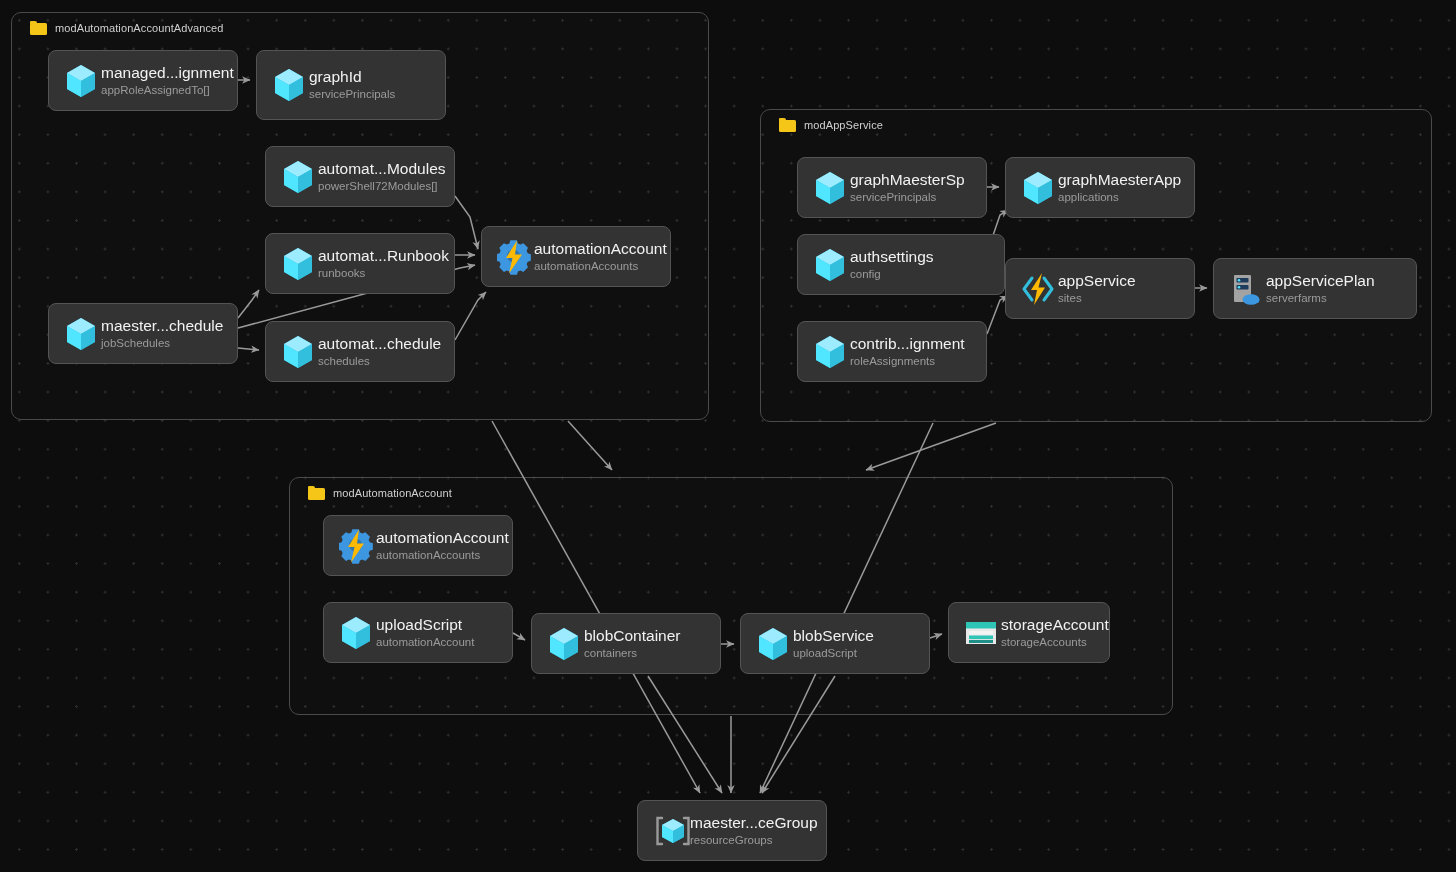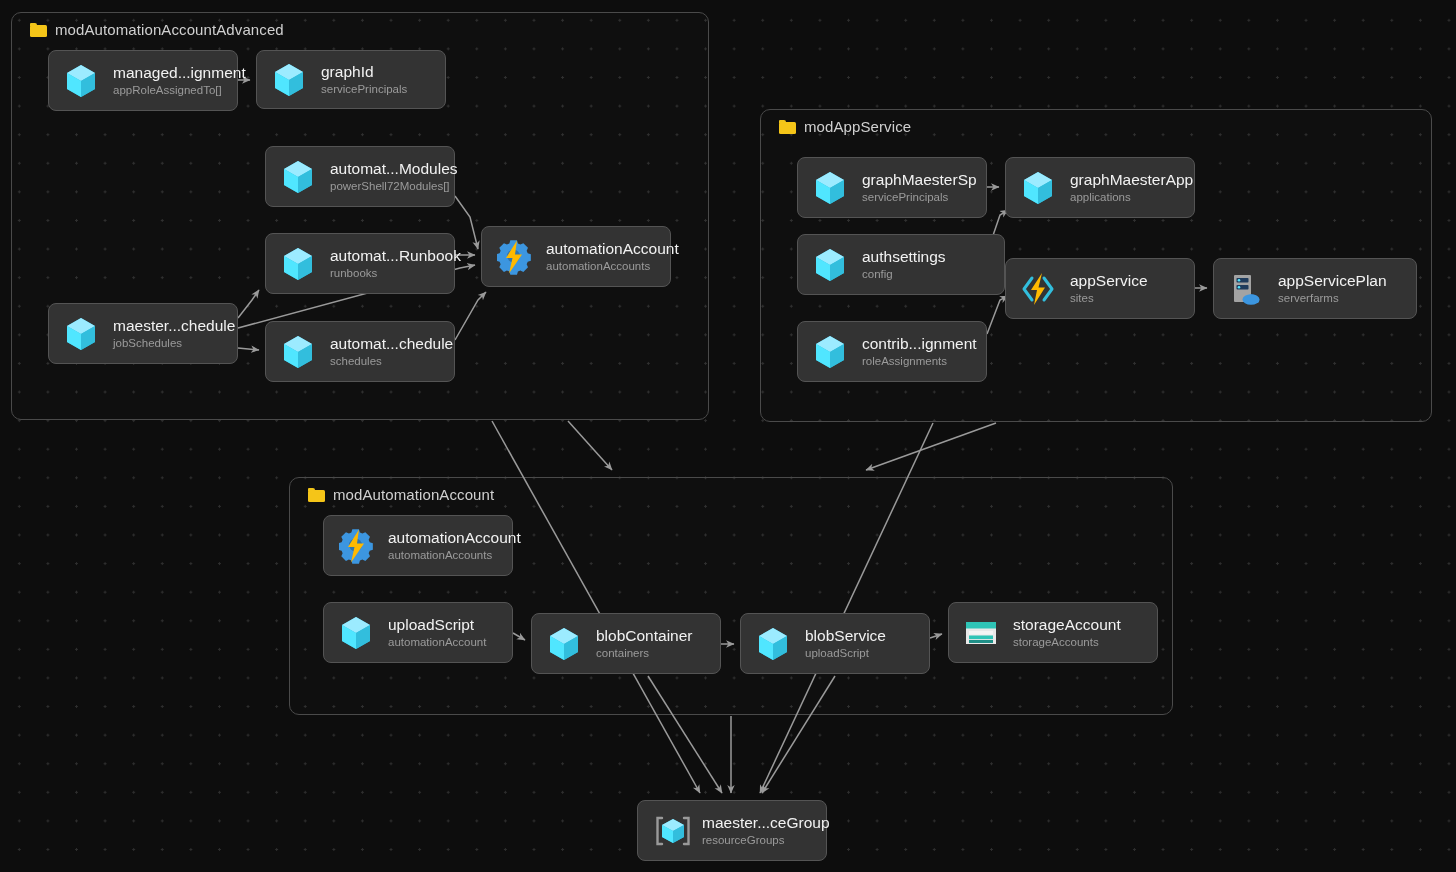--- a/index.html
+++ b/index.html
@@ -36,29 +36,29 @@
     content: ""; position: absolute; left: 0; top: 0;
     width: 7px; height: 3px; background: #f0c419;
     border-radius: 1px 2px 0 0;
   }
   .folder-icon::after {
     content: ""; position: absolute; left: 0; top: 2px;
     width: 17px; height: 12px; background: #f5c518;
     border-radius: 1.5px;
   }
   .group-label {
-    font-size: 15px;
+    font-size: 11px;
     color: #d0d0d0;
     letter-spacing: .1px;
     white-space: nowrap;
   }
   
   .node {
     position: absolute;
-    display: flex; align-items: center; gap: 15px;
+    display: flex; align-items: center; gap: 3px;
     background: #333333;
     border: 1px solid #545454;
     border-radius: 8px;
     padding: 0 18px 0 15px;
     z-index: 5;
   }
   .node-icon { width: 34px; height: 36px; flex: none; position: relative; }
   .node-text { display: flex; flex-direction: column; gap: 2px; min-width: 0; }
   .node-title {
     font-size: 15.5px; color: #f2f2f2; white-space: nowrap; line-height: 1.15;
@@ -140,21 +140,21 @@
         <polygon points="17,18 31,10 31,26 17,34" fill="#32bedd"></polygon>
         <polygon points="17,18 3,10 3,26 17,34" fill="#50e6ff"></polygon>
       </svg>
     </span>
     <span class="node-text">
       <span class="node-title">managed...ignment</span>
       <span class="node-sub">appRoleAssignedTo[]</span>
     </span>
   </div>
 
-  <div class="node" style="left:256px;top:50px;width:190px;height:59px;">
+  <div class="node" style="left:256px;top:50px;width:190px;height:70px;">
     <span class="node-icon">
       <svg viewBox="0 0 34 36" width="34" height="36">
         <polygon points="17,2 31,10 31,26 17,34 3,26 3,10" fill="#32bedd"></polygon>
         <polygon points="17,2 31,10 17,18 3,10" fill="#9cebff"></polygon>
         <polygon points="17,18 31,10 31,26 17,34" fill="#32bedd"></polygon>
         <polygon points="17,18 3,10 3,26 17,34" fill="#50e6ff"></polygon>
       </svg>
     </span>
     <span class="node-text">
       <span class="node-title">graphId</span>
@@ -380,21 +380,21 @@
         <polygon points="17,18 31,10 31,26 17,34" fill="#32bedd"></polygon>
         <polygon points="17,18 3,10 3,26 17,34" fill="#50e6ff"></polygon>
       </svg>
     </span>
     <span class="node-text">
       <span class="node-title">blobService</span>
       <span class="node-sub">uploadScript</span>
     </span>
   </div>
 
-  <div class="node" style="left:948px;top:602px;width:210px;height:61px;">
+  <div class="node" style="left:948px;top:602px;width:162px;height:61px;">
     <span class="node-icon">
       <svg viewBox="0 0 34 36" width="34" height="36">
         <rect x="2" y="7" width="30" height="22" fill="#e8e8e8"></rect>
         <rect x="2" y="7" width="30" height="6.5" fill="#2ec4b6"></rect>
         <rect x="5" y="16" width="24" height="3.6" fill="#f4f4f4"></rect>
         <rect x="5" y="20.5" width="24" height="3.6" fill="#2ec4b6"></rect>
         <rect x="5" y="25" width="24" height="3" fill="#1f8f87"></rect>
       </svg>
     </span>
     <span class="node-text">

